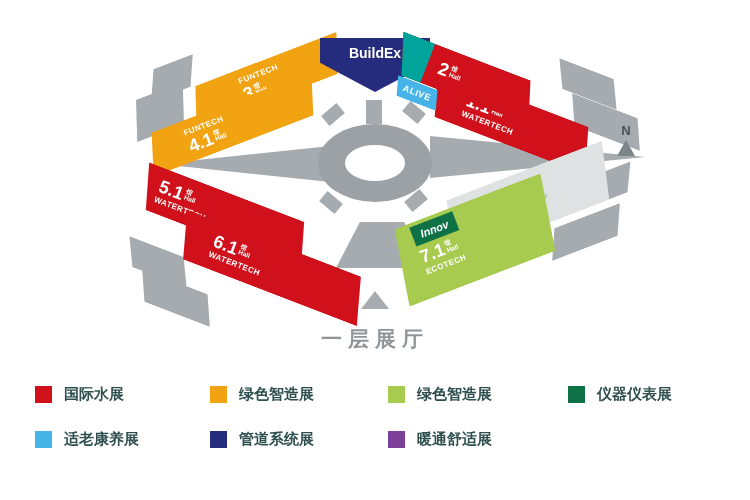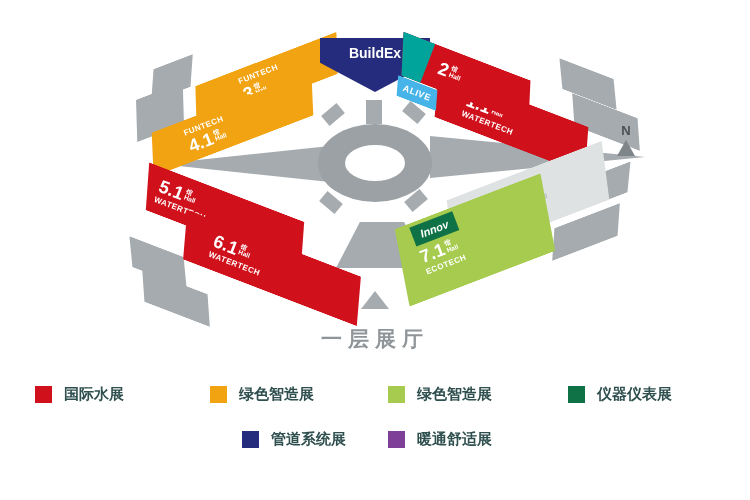--- a/index.html
+++ b/index.html
@@ -80,21 +80,21 @@
           border-left:14px solid transparent;border-right:14px solid transparent;
           border-bottom:18px solid #a5abae;}
   .floor-title{position:absolute;left:0;right:0;top:315px;text-align:center;font-size:21px;
                font-weight:bold;letter-spacing:6px;color:#8f9598;margin-top:10px;}
 
   
   .lg{position:absolute;display:flex;align-items:center;gap:12px;}
   .lg .sq{width:17px;height:17px;flex:0 0 auto;}
   .lg .tx{font-size:15px;font-weight:bold;color:#2f4f4f;white-space:nowrap;}
   .r1c1{left:35px;top:385px;} .r1c2{left:210px;top:385px;} .r1c3{left:388px;top:385px;text-align:center;} .r1c4{left:568px;top:385px;align-items:center;}
-  .r2c1{left:35px;top:430px;} .r2c2{left:210px;top:430px;margin-left:32px;} .r2c3{left:388px;top:430px;}
+  .r2c1{left:35px;top:430px;} .r2c2{left:210px;top:430px;} .r2c3{left:388px;top:430px;}
 </style>
 </head>
 <body>
 
 <div id="canvas">
 
   <div class="shape w-nw1 clipA rotN"></div>
   <div class="shape w-nw2 clipA rotN"></div>
   <div class="shape w-ne1 clipB rotP"></div>
   <div class="shape w-ne2 clipB rotP"></div>
@@ -239,20 +239,24 @@
     <span class="tx">绿色智造展</span>
   </div>
   <div class="lg r1c3">
     <span class="sq" style="background: rgb(166, 203, 79);"></span>
     <span class="tx">绿色智造展</span>
   </div>
   <div class="lg r1c4">
     <span class="sq" style="background: rgb(15, 114, 70);"></span>
     <span class="tx">仪器仪表展</span>
   </div>
+  <div class="lg r2c1">
+    <span class="sq" style="background: rgb(70, 180, 232);"></span>
+    <span class="tx">适老康养展</span>
+  </div>
   <div class="lg r2c2">
     <span class="sq" style="background: rgb(37, 43, 125);"></span>
     <span class="tx">管道系统展</span>
   </div>
   <div class="lg r2c3">
     <span class="sq" style="background: rgb(125, 63, 152);"></span>
     <span class="tx">暖通舒适展</span>
   </div>
 
 </div>

